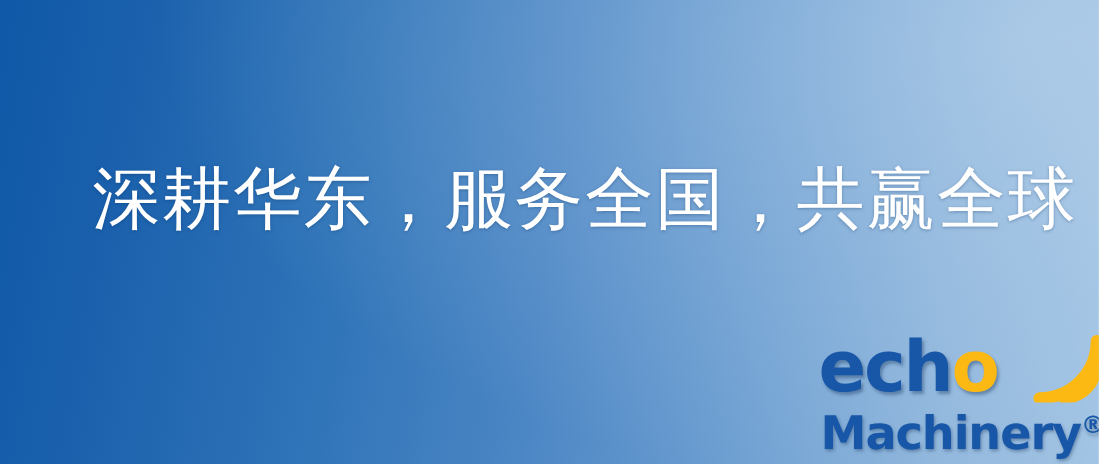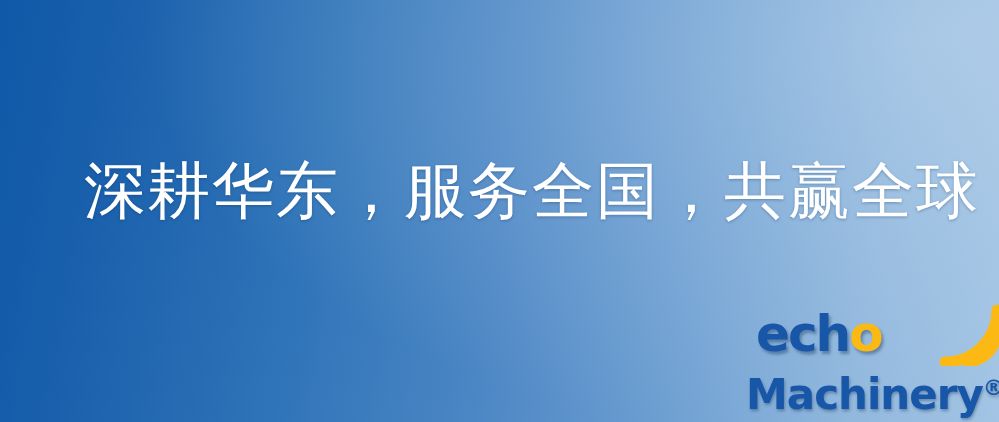--- a/index.html
+++ b/index.html
@@ -49,21 +49,20 @@
     position: absolute;
     left: 84px;
     top: 148px;
     font-family: "DejaVu Serif", "Liberation Serif", serif;
     font-size: 62px;
     line-height: 1.08;
     letter-spacing: 2px;
     color: #ffffff;
     white-space: nowrap;
     text-shadow: 0 1px 3px rgba(10, 50, 95, 0.35);
-    margin-top: 10px;
   }
 
   .subheadline {
     position: absolute;
     left: 86px;
     top: 268px;
     font-family: "DejaVu Serif", "Liberation Serif", serif;
     font-size: 25px;
     line-height: 1.2;
     letter-spacing: 1px;
@@ -75,25 +74,25 @@
   .logo {
     position: absolute;
     left: 744px;
     top: 296px;
     width: 250px;
     height: 124px;
   }
 
   .logo-wordmark {
     position: absolute;
-    left: 12px;
+    left: 0;
     top: 0;
     font-family: "DejaVu Sans", "Liberation Sans", sans-serif;
     font-weight: bold;
-    font-size: 50px;
+    font-size: 64px;
     line-height: 76px;
     letter-spacing: -2px;
     color: #1857a8;
     text-shadow: 2px 3px 3px rgba(20, 50, 90, 0.40);
   }
   .logo-wordmark .o-gold {
     color: #fdb913;
     text-shadow: 2px 3px 3px rgba(20, 50, 90, 0.40);
   }
 

